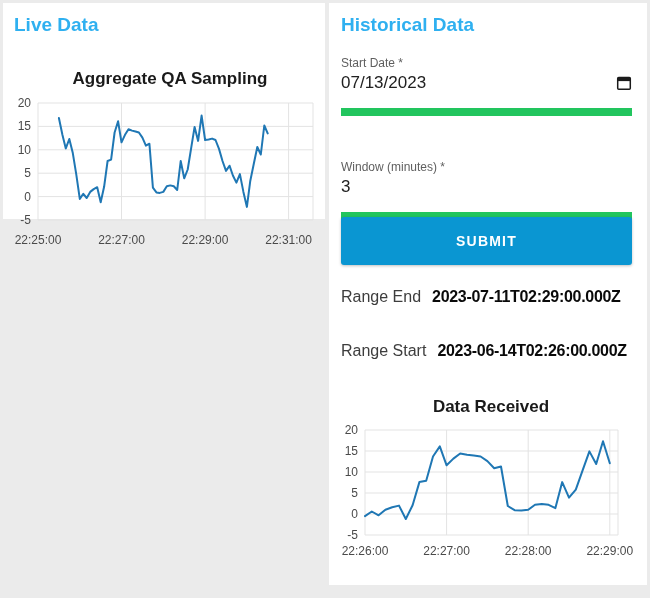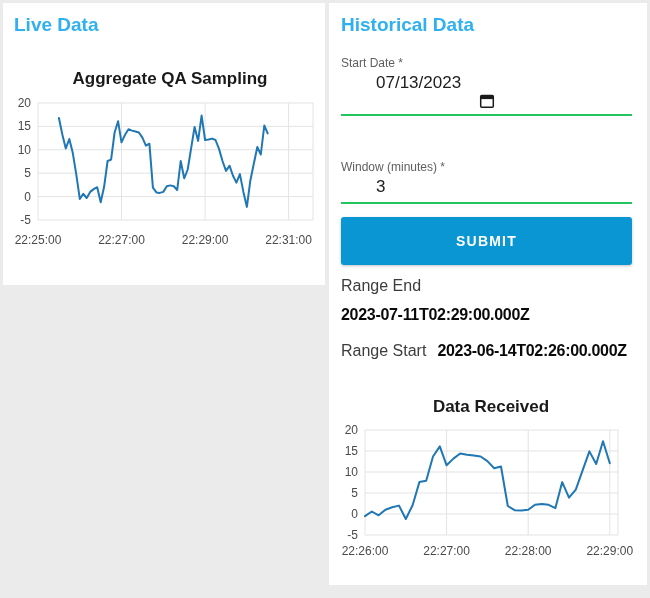--- a/index.html
+++ b/index.html
@@ -4,54 +4,54 @@
 <style>
   * { box-sizing: border-box; margin: 0; padding: 0; }
   html,body { width:650px; height:598px; }
   body {
     background:#ebebeb;
     font-family:"Liberation Sans", sans-serif;
     position:relative;
     overflow:hidden;
   }
   .card { position:absolute; background:#ffffff; }
-  #live-card  { left:3; top:3px; left:3px; width:322px; height:282px; }
+  #live-card  { left:3; top:3px; left:3px; width:322px; height:216px; }
   #hist-card  { left:329px; top:3px; width:318px; height:582px; }
 
   .panel-title {
     position:absolute; left:11px; top:11px;
     font-size:19px; font-weight:bold; color:#2fb0f0;
   }
   #hist-card .panel-title { left:12px; }
 
   svg.chart { position:absolute; left:0; top:0; pointer-events:none; }
   .grid   { stroke:#e3e3e3; stroke-width:1; }
   .tick   { font:12px "Liberation Sans", sans-serif; fill:#4a4a4a; }
   .ctitle { font:600 17px "Liberation Sans", sans-serif; fill:#1a1a1a; }
 
-  .field { position:absolute; left:12px; width:291px; border-bottom:2px solid #22c55e; padding-bottom:5px; }
+  .field { position:absolute; left:12px; width:291px; border-bottom:8px solid #22c55e; padding-bottom:15px; }
   .field .flabel { font-size:12px; color:#5f5f5f; margin-bottom:3px; }
-  .frow { display:flex; align-items:center;flex-direction:column; }
+  .frow { display:flex; align-items:center; }
   .frow input {
     flex:1; border:none; outline:none; background:transparent;
     font-family:"Liberation Sans", sans-serif;
     font-size:17px; color:#212121; padding:0;
   }
   .ficon { width:16px; height:16px; flex:0 0 16px; cursor:pointer; }
 
   #submit-btn {
     position:absolute; left:12px; top:214px; width:291px; height:48px;
     background:#0a96d2; color:#ffffff; border:none; border-radius:3px;
     font-family:"Liberation Sans", sans-serif;
     font-size:14px; font-weight:bold; letter-spacing:1.2px;
     box-shadow:0 1px 3px rgba(0,0,0,0.25); cursor:pointer;
   }
 
   .result-row { position:absolute; left:12px; display:flex; align-items:baseline; gap:11px; white-space:nowrap; }
-  #range-end-row   { top:274px;flex-direction:column; }
+  #range-end-row   { top:285px; }
   #range-start-row { top:339px;text-align:center; }
   .rlabel { font-size:16px; color:#3d3d3d; }
   .rvalue { font-size:16px; font-weight:bold; color:#0a0a0a; letter-spacing:-0.3px; }
 </style>
 </head>
 <body>
 
 <div class="card" id="live-card">
   <div class="panel-title">Live Data</div>
   <svg class="chart" width="322" height="260">

